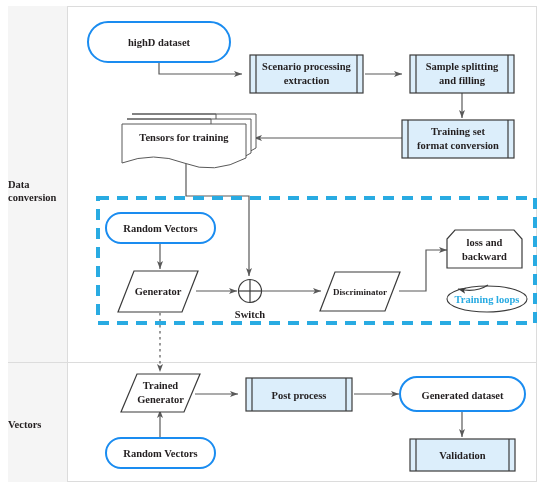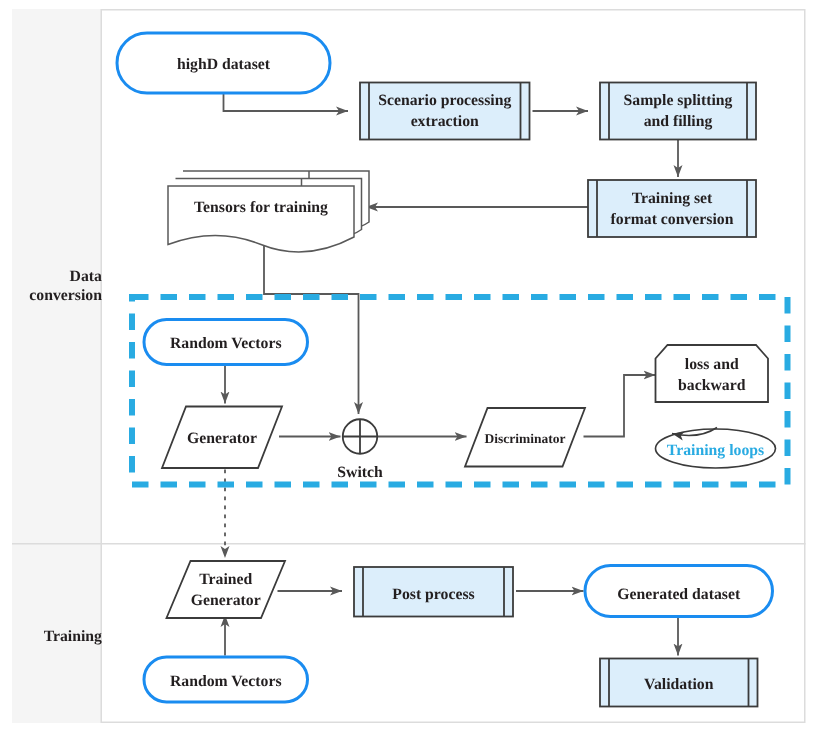--- a/index.html
+++ b/index.html
@@ -1,22 +1,22 @@
 <!DOCTYPE html>
 <html><head>
 <meta charset="utf-8">
 <style>
   html,body{margin:0;padding:0;background:#ffffff;}
   body{width:550px;height:493px;overflow:hidden;font-family:"Liberation Serif",serif;}
   #root{position:relative;width:550px;height:493px;}
   .frame{position:absolute;left:8px;top:6px;width:529px;height:476px;border:1px solid #dcdcdc;background:#fff;box-sizing:border-box;}
   .sidecol{position:absolute;left:8px;top:6px;width:60px;height:476px;background:#f5f5f5;border-right:1px solid #dcdcdc;box-sizing:border-box;}
   .rowdiv{position:absolute;left:8px;top:362px;width:529px;height:1px;background:#dcdcdc;}
-  .rowlabel{position:absolute;width:60px;text-align:right;font-weight:bold;font-size:10.5px;color:#231f20;line-height:13px;}
-  .svgwrap{position:absolute;left:0;top:0;width:496px;height:493px;}
+  .rowlabel{position:absolute;width:60px;text-align:left;font-weight:bold;font-size:10.5px;color:#231f20;line-height:13px;}
+  .svgwrap{position:absolute;left:0;top:0;width:496px;height:493px;padding-left:10px;}
   svg{display:block;}
   text{font-family:"Liberation Serif",serif;font-weight:bold;fill:#231f20;}
   .lbl{font-size:10.5px;}
   .lbl-sm{font-size:9px;}
   .cyan{fill:#29abe2;}
 </style>
 </head>
 <body>
 
 <div id="root">
@@ -24,21 +24,21 @@
   <div class="frame"></div>
   <div class="sidecol"></div>
   <div class="rowdiv"></div>
 
   <div class="rowlabel" style="left:8px;top:178px;">
     <div>Data</div>
     <div>conversion</div>
   </div>
 
   <div class="rowlabel" style="left:8px;top:418px;">
-    <div>Training</div>
+    <div>Vectors</div>
   </div>
 
   <div class="svgwrap">
   <svg width="550" height="493" viewBox="0 0 550 493" xmlns="http://www.w3.org/2000/svg">
     <defs>
       <marker id="ah" markerWidth="9" markerHeight="9" refX="8" refY="3.2" orient="auto" markerUnits="userSpaceOnUse">
         <path d="M0,0.2 L8,3.2 L0,6.2 L2,3.2 Z" fill="#595959"></path>
       </marker>
       <marker id="ahl" markerWidth="9" markerHeight="9" refX="8" refY="3.2" orient="auto" markerUnits="userSpaceOnUse">
         <path d="M0,0.2 L8,3.2 L0,6.2 L2,3.2 Z" fill="#3b3b3b"></path>

